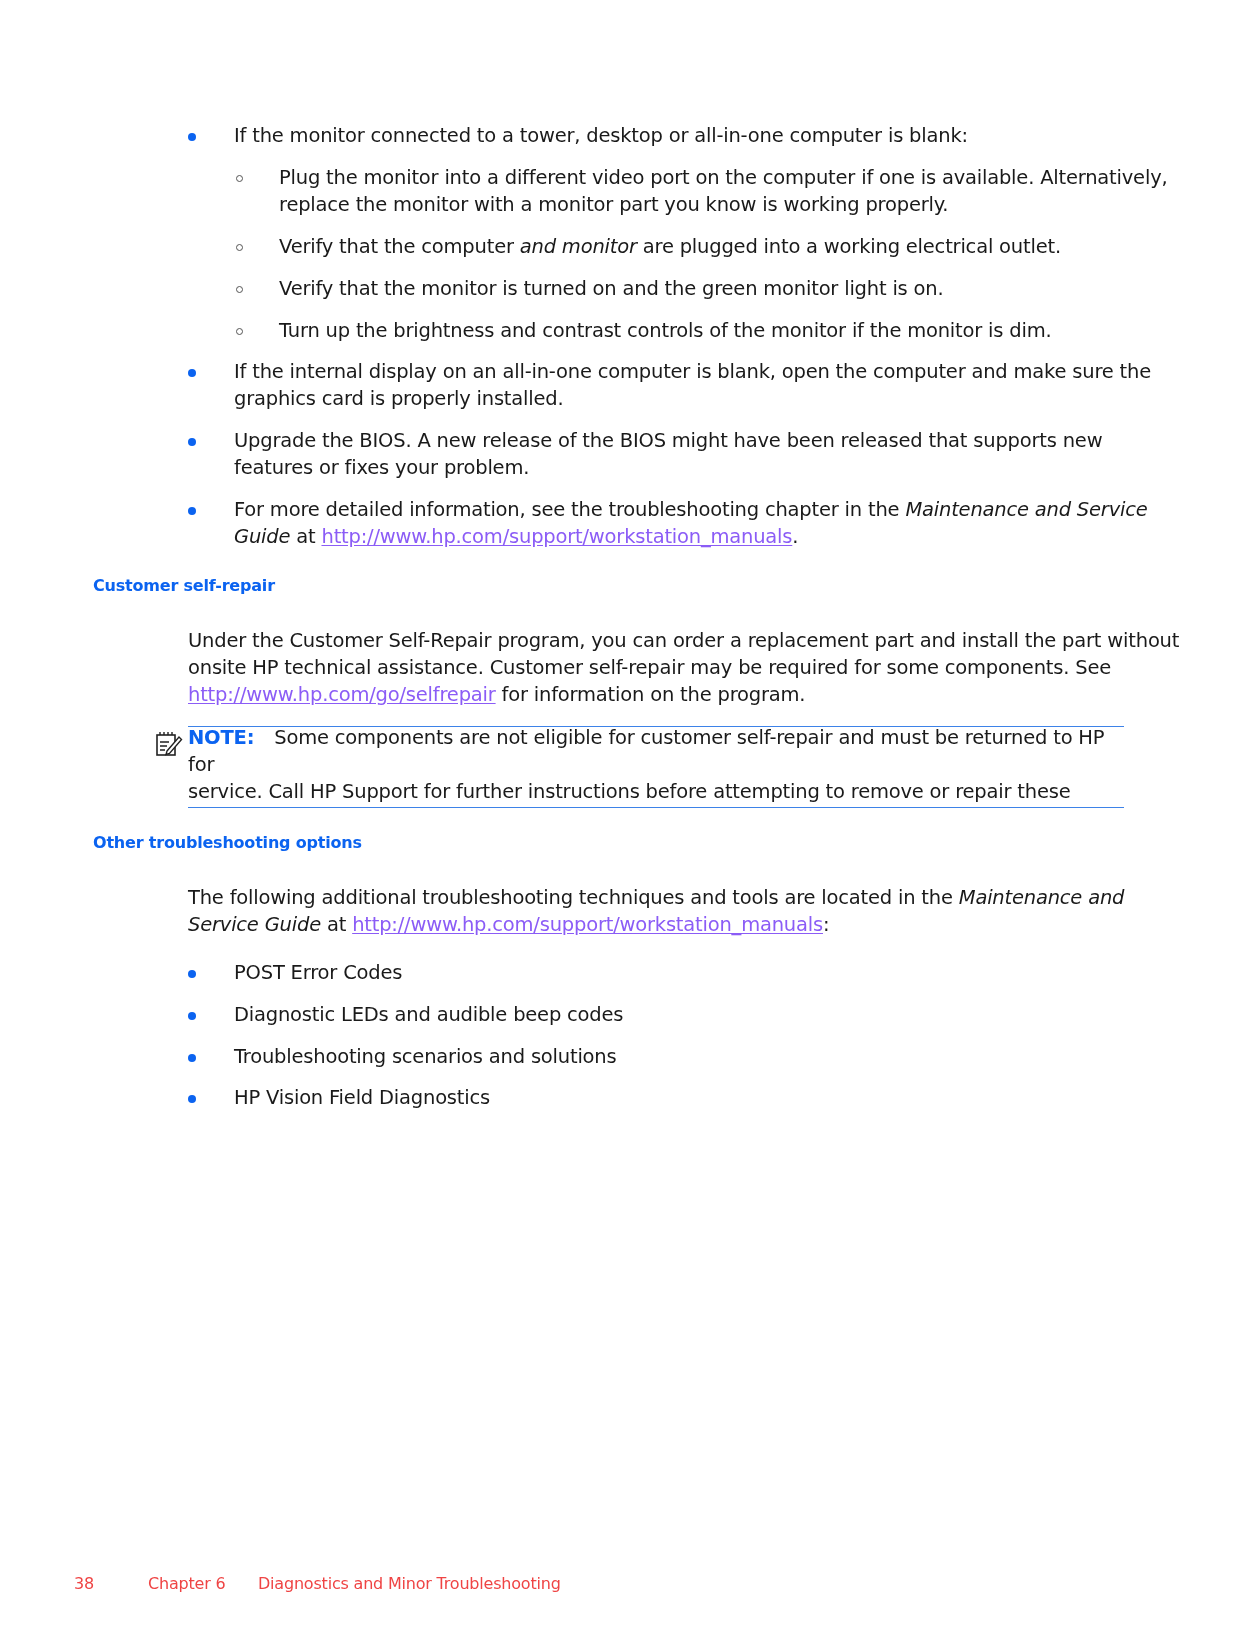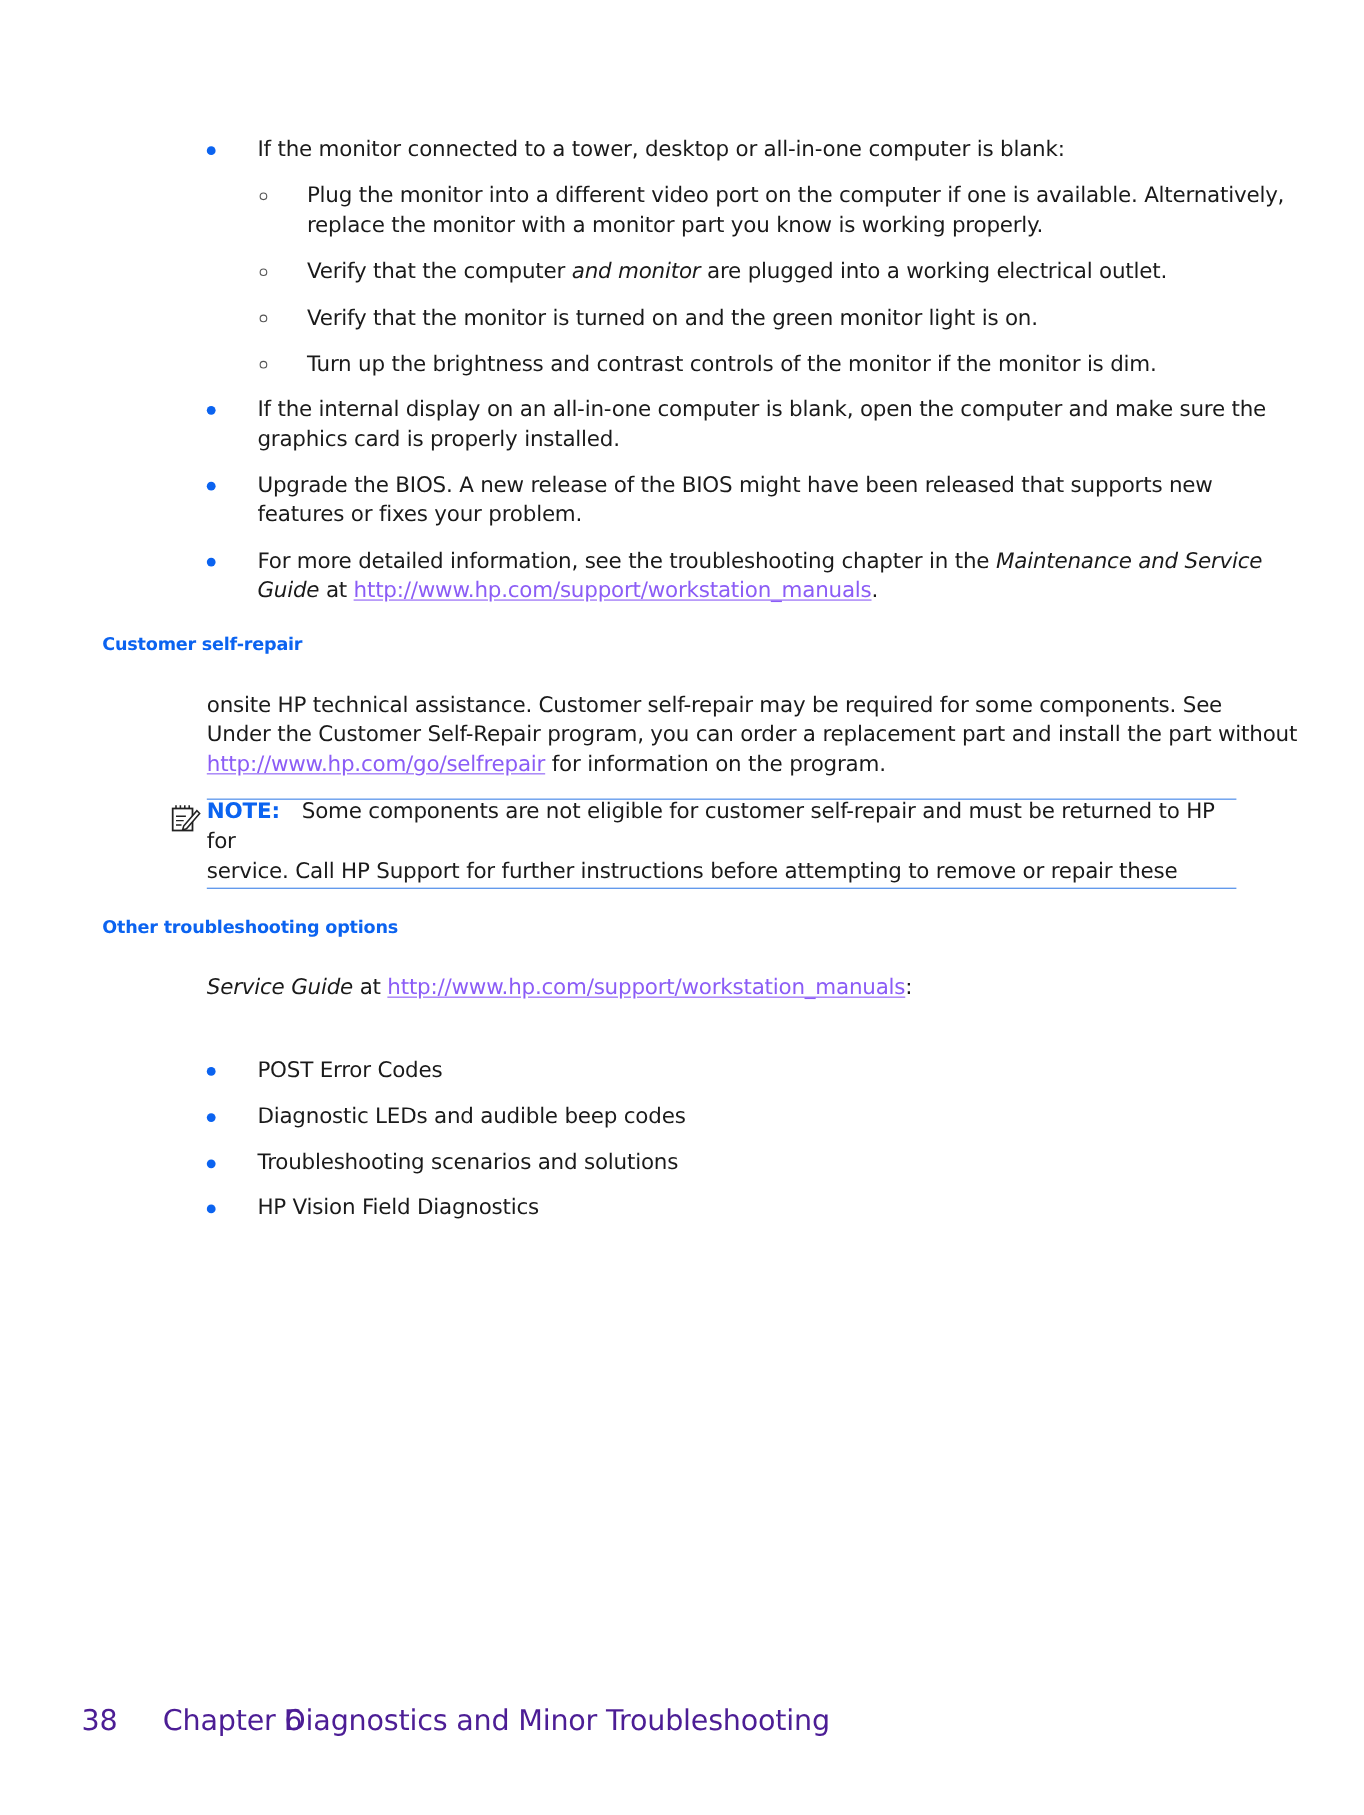--- a/index.html
+++ b/index.html
@@ -21,21 +21,21 @@
     }
     a.link { color: #8b5cf6; text-decoration: underline; text-underline-offset: 2px; }
     em { font-style: italic; }
     .heading {
       position: absolute; font-family: "DejaVu Sans", "Liberation Sans", sans-serif;
       font-weight: bold; font-size: 16px; color: #0b63f0; letter-spacing: -0.2px;
     }
     .note-rule { position: absolute; height: 0; border-top: 1.5px solid #3d82e8; }
     .note-label { color: #0b63f0; font-weight: bold; }
     .note-icon { position: absolute; width: 28px; height: 28px; }
-    .footer { position: absolute; font-size: 26px; letter-spacing: -0.2px; color: #4c1d95; }
+    .footer { position: absolute; font-size: 16px; letter-spacing: -0.2px; color: #ef4444; margin-top: 24px; }
   </style>
 </head>
 <body>
 
 <div class="page">
 
   <div>
 
     <span class="bullet-dot" style="left:188px; top:133px;"></span>
     <div class="blk txt" style="left:234px; top:122px;">If the monitor connected to a tower, desktop or all-in-one computer is blank:</div>
@@ -72,22 +72,22 @@
     <span class="bullet-dot" style="left:188px; top:507px;"></span>
     <div class="blk txt" style="left:234px; top:496px;">
       <div><span>For more detailed information, see the troubleshooting chapter in the </span><em>Maintenance and Service</em></div>
       <div><em>Guide</em><span> at </span><a class="link" href="#">http://www.hp.com/support/workstation_manuals</a><span>.</span></div>
     </div>
   </div>
 
   <div class="heading" style="left:93px; top:576px;">Customer self-repair</div>
 
   <div class="blk txt" style="left:188px; top:627px;">
+    <div>Under the Customer Self-Repair program, you can order a replacement part and install the part without</div>
     <div>onsite HP technical assistance. Customer self-repair may be required for some components. See</div>
-    <div>Under the Customer Self-Repair program, you can order a replacement part and install the part without</div>
     <div><a class="link" href="#">http://www.hp.com/go/selfrepair</a><span> for information on the program.</span></div>
   </div>
 
   <div>
     <div class="note-rule" style="left:188px; top:726px; width:936px;"></div>
     <svg class="note-icon" style="left:155px; top:730px;" viewBox="0 0 28 28">
       <rect x="2" y="5" width="18" height="20" fill="#fff" stroke="#222" stroke-width="1.6"></rect>
       <path d="M5 5 v-3 M9 5 v-3 M13 5 v-3 M17 5 v-3" stroke="#222" stroke-width="1.4"></path>
       <path d="M5 12 h9 M5 16 h7 M5 20 h5" stroke="#222" stroke-width="1.3"></path>
       <path d="M12 21 L24 7 L26.5 9.5 L14.5 23.5 L11 24.5 Z" fill="#fff" stroke="#222" stroke-width="1.4"></path>
@@ -95,20 +95,21 @@
     <div class="blk txt" style="left:188px; top:724px; width:940px;">
       <div><span class="note-label">NOTE:</span><span style="display:inline-block; width:20px;"></span><span>Some components are not eligible for customer self-repair and must be returned to HP for</span></div>
       <div>service. Call HP Support for further instructions before attempting to remove or repair these</div>
     </div>
     <div class="note-rule" style="left:188px; top:807px; width:936px;"></div>
   </div>
 
   <div class="heading" style="left:93px; top:833px;">Other troubleshooting options</div>
 
   <div class="blk txt" style="left:188px; top:884px;">
+    <div><span>The following additional troubleshooting techniques and tools are located in the </span><em>Maintenance and</em></div>
     <div><em>Service Guide</em><span> at </span><a class="link" href="#">http://www.hp.com/support/workstation_manuals</a><span>:</span></div>
   </div>
 
   <div>
     <span class="bullet-dot" style="left:188px; top:970px;"></span>
     <div class="blk txt" style="left:234px; top:959px;">POST Error Codes</div>
 
     <span class="bullet-dot" style="left:188px; top:1012px;"></span>
     <div class="blk txt" style="left:234px; top:1001px;">Diagnostic LEDs and audible beep codes</div>
 

